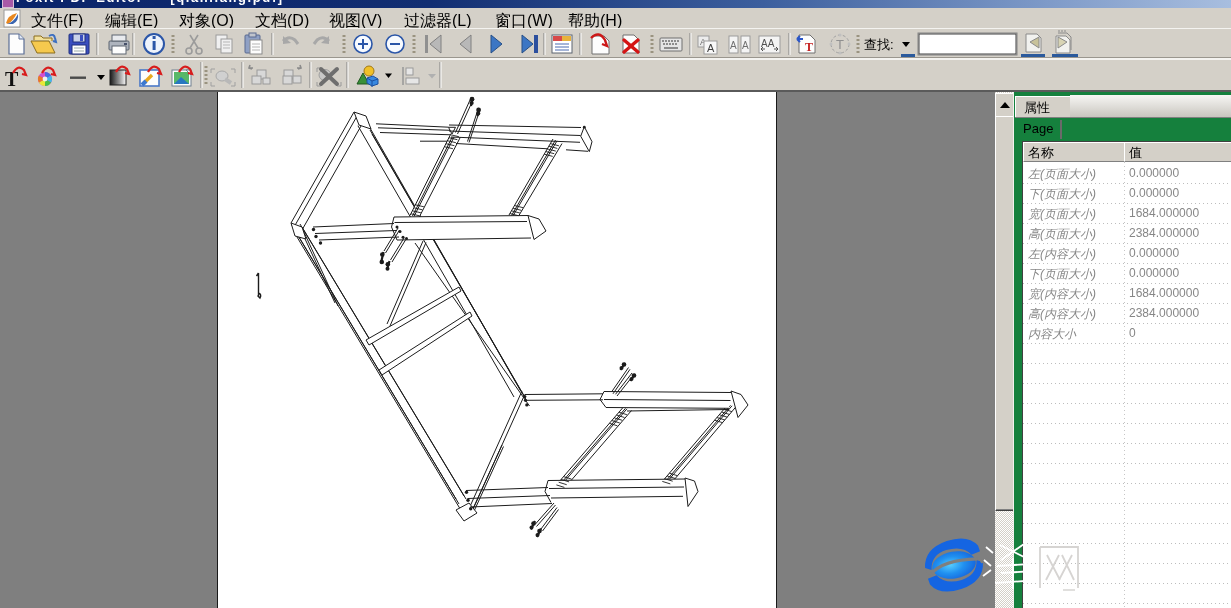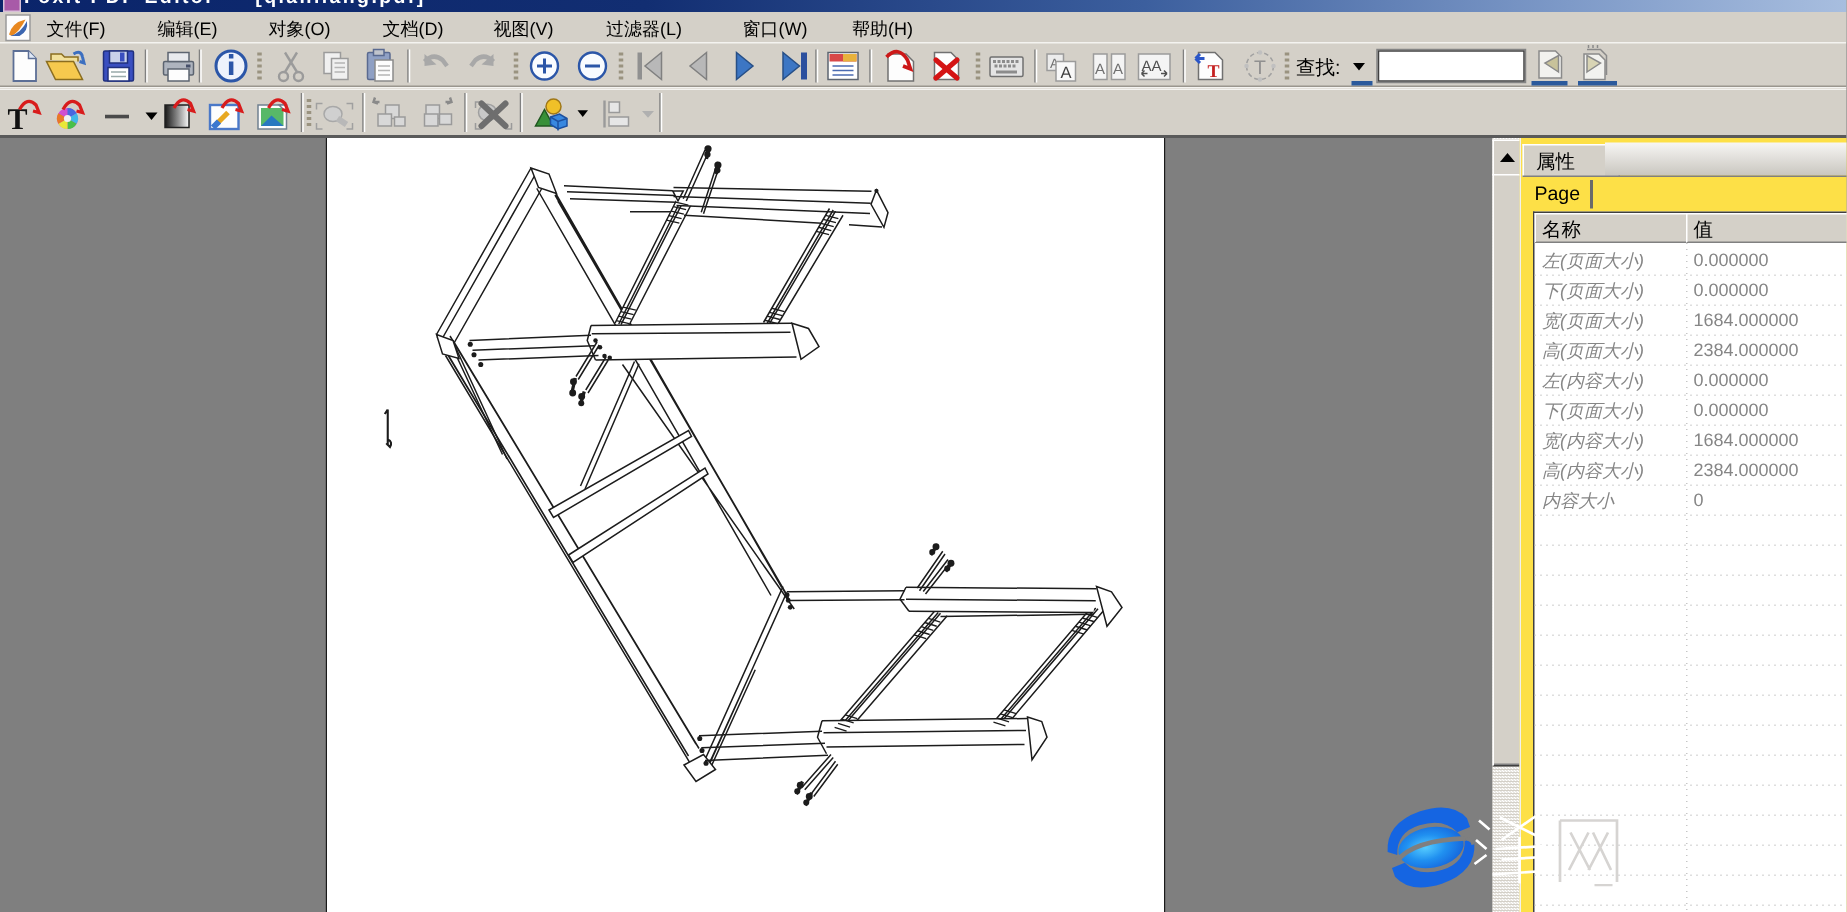--- a/index.html
+++ b/index.html
@@ -4,35 +4,35 @@
 <style>
 html,body{margin:0;padding:0;}
 body{width:1231px;height:608px;position:relative;overflow:hidden;
   font-family:"Liberation Sans",sans-serif;background:#d4d0c8;}
 .abs{position:absolute;}
 #titlebar{left:0;top:0;width:1231px;height:8px;
   background:linear-gradient(to right,#0a246a 0%,#122e72 35%,#3c5f9e 62%,#7e9ac8 85%,#a8bedf 100%);overflow:hidden;}
 #titletext{position:absolute;left:16px;top:-10px;color:#fff;font-weight:bold;font-size:13px;letter-spacing:1.6px;white-space:pre;}
 #titleicon{position:absolute;left:2px;top:0px;width:10px;height:7px;background:#a85aa8;border:1px solid #d8c0d8;border-top:none;}
 #menubar{left:0;top:8px;width:1231px;height:20px;background:#d4d0c8;}
-.menuitem{position:absolute;top:3px;font-size:12px;color:#000;white-space:pre;}
+.menuitem{position:absolute;top:3px;font-size:16px;color:#000;white-space:pre;}
 #tb1{left:0;top:28px;width:1231px;height:31px;}
 #tb2{left:0;top:59px;width:1231px;height:31px;}
 #tbborder{left:0;top:90px;width:1231px;height:2px;background:#5a5a5a;}
 #canvas{left:0;top:92px;width:995px;height:516px;background:#7f7f7f;}
 #page{position:absolute;left:217px;top:0px;width:558px;height:516px;background:#fff;border-left:1px solid #1a1a1a;border-right:1px solid #1a1a1a;}
 #drawsvg{position:absolute;left:217px;top:0px;}
 #scrollbar{left:995px;top:92px;width:18px;height:516px;
   background-image:conic-gradient(#fff 25%,#d4d0c8 25% 50%,#fff 50% 75%,#d4d0c8 75%);background-size:2px 2px;}
 #sbbtn{position:absolute;left:0;top:1px;width:18px;height:23px;background:#d4d0c8;
   border-top:1px solid #fff;border-left:1px solid #fff;border-right:1px solid #404040;border-bottom:1px solid #404040;box-shadow:inset -1px -1px 0 #808080;}
 #sbbtn:after{content:"";position:absolute;left:4px;top:8px;border-left:5px solid transparent;border-right:5px solid transparent;border-bottom:6px solid #000;}
 #sbthumb{position:absolute;left:0;top:24px;width:18px;height:393px;background:#d4d0c8;
   border-top:1px solid #fff;border-left:1px solid #fff;border-right:1px solid #404040;border-bottom:1px solid #404040;box-shadow:inset -1px -1px 0 #808080;}
-#panel{left:1013px;top:92px;width:218px;height:516px;background:#fde047;border-left:1px solid #f2f1ee;}
+#panel{left:1013px;top:92px;width:218px;height:516px;background:#15803d;border-left:1px solid #f2f1ee;}
 #tab1{position:absolute;left:1px;top:4px;width:55px;height:21px;background:#d4d0c8;
   border-top:1px solid #fff;border-left:1px solid #fff;border-right:1px solid #808080;font-size:13px;padding-left:8px;line-height:21px;color:#000;}
 #tabline{position:absolute;left:1px;top:25px;width:217px;height:1px;background:#808080;}
 #tab2{position:absolute;left:2px;top:27px;width:56px;height:20px;font-size:13px;padding-left:7px;line-height:20px;color:#000;}
 #tab2sep{position:absolute;left:46px;top:28px;width:2px;height:19px;background:#6a6a6a;}
 #grid{position:absolute;left:8px;top:49px;width:210px;height:467px;background:#fff;border-left:1px solid #404040;border-top:1px solid #404040;overflow:hidden;}
 .hcell{position:absolute;top:0;height:20px;background:#d4d0c8;border-top:1px solid #fff;border-left:1px solid #fff;border-right:1px solid #808080;border-bottom:1px solid #808080;font-size:13px;color:#000;line-height:19px;padding-left:4px;box-sizing:border-box;}
 .grow{position:absolute;left:0;width:210px;height:20px;font-size:12px;color:#868686;}
 .grow .n{position:absolute;left:5px;top:3px;white-space:pre;font-style:italic;}
 .grow .v{position:absolute;left:106px;top:3px;white-space:pre;}

